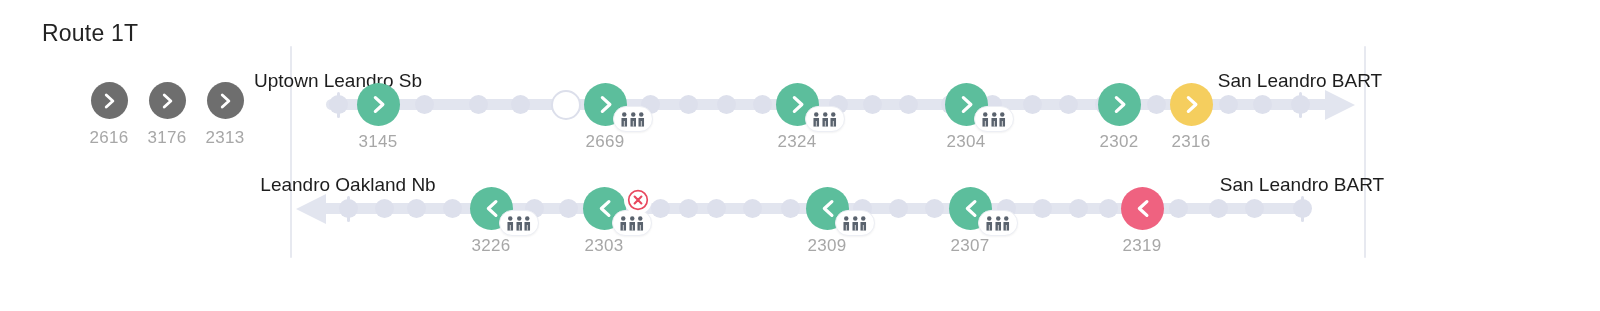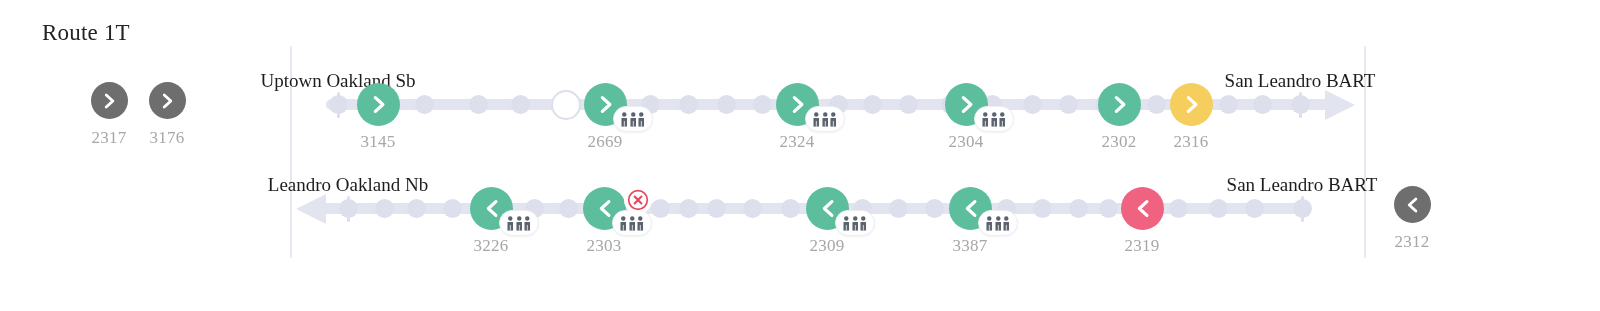--- a/index.html
+++ b/index.html
@@ -2,21 +2,21 @@
 <html><head>
 <meta charset="utf-8">
 <style>
   * { margin:0; padding:0; box-sizing:border-box; }
   html, body {
     width:1600px; height:311px;
     background:#ffffff;
     font-family:"Liberation Sans", sans-serif;
     overflow:hidden;
   }
-  #stage { position:relative; width:1396px; height:311px;font-family:Liberation Serif, serif; }
+  #stage { position:relative; width:1396px; height:311px; }
 
   
   .route-title {
     position:absolute; left:42px; top:20px;
     font-size:23px; color:#232323; letter-spacing:.2px; white-space:nowrap;
   }
 
   
   .vdivider {
     position:absolute; width:2px; background:#e7e9f0; border-radius:1px;
@@ -104,41 +104,41 @@
   <div class="vdivider" style="left:290px; top:46px; height:212px;"></div>
   <div class="vdivider" style="left:1364px; top:46px; height:212px;"></div>
 
   <div class="yard" id="left-yard" style="left:80px; top:82px;">
       <div class="yard-veh">
         <div class="puck" style="background:#6e6e6e">
           <svg class="chev" width="22" height="22" viewBox="0 0 20 20" aria-hidden="true">
             <path d="M7.5 4.5 L13.5 10 L7.5 15.5" fill="none" stroke="#ffffff" stroke-width="2.6" stroke-linecap="round" stroke-linejoin="round"></path>
           </svg>
         </div>
-        <div class="vlabel">2317</div>
+        <div class="vlabel">2616</div>
       </div>
       <div class="yard-veh">
         <div class="puck" style="background:#6e6e6e">
           <svg class="chev" width="22" height="22" viewBox="0 0 20 20" aria-hidden="true">
             <path d="M7.5 4.5 L13.5 10 L7.5 15.5" fill="none" stroke="#ffffff" stroke-width="2.6" stroke-linecap="round" stroke-linejoin="round"></path>
           </svg>
         </div>
         <div class="vlabel">3176</div>
       </div>
-    </div>
-
-  <div class="yard" id="right-yard" style="left:1383px; top:186px;">
       <div class="yard-veh">
         <div class="puck" style="background:#6e6e6e">
           <svg class="chev" width="22" height="22" viewBox="0 0 20 20" aria-hidden="true">
-            <path d="M13.5 4.5 L7.5 10 L13.5 15.5" fill="none" stroke="#ffffff" stroke-width="2.6" stroke-linecap="round" stroke-linejoin="round"></path>
-          </svg>
-        </div>
-        <div class="vlabel">2312</div>
-      </div>
+            <path d="M7.5 4.5 L13.5 10 L7.5 15.5" fill="none" stroke="#ffffff" stroke-width="2.6" stroke-linecap="round" stroke-linejoin="round"></path>
+          </svg>
+        </div>
+        <div class="vlabel">2313</div>
+      </div>
+    </div>
+
+  <div class="yard" id="right-yard" style="left:1383px; top:186px;">
     </div>
 
   <div class="row" id="row-0" style="left:0px; top:90px;">
       <div class="railwrap">
         <div class="rail" style="left:326px; width:1004px;"></div>
         <div class="stopdot" style="left:338px;"></div>
         <div class="stopdot" style="left:380px;"></div>
         <div class="stopdot" style="left:424px;"></div>
         <div class="stopdot" style="left:478px;"></div>
         <div class="stopdot" style="left:520px;"></div>
@@ -161,21 +161,21 @@
         <div class="stopdot" style="left:1156px;"></div>
         <div class="stopdot" style="left:1192px;"></div>
         <div class="stopdot" style="left:1228px;"></div>
         <div class="stopdot" style="left:1262px;"></div>
         <div class="stopdot" style="left:1300px;"></div>
         <div class="arrowend" style="left:1325px;"><svg width="30" height="30" viewBox="0 0 30 30" aria-hidden="true">
             <path d="M0 0 L0 30 L30 15 Z" fill="#e2e5ef"></path>
           </svg></div>
       </div>
       <div class="term" style="left:338px; bottom:90px; height:0;">
-        <div class="tname">Uptown Oakland Sb</div>
+        <div class="tname">Uptown Leandro Sb</div>
         <div class="ttick"></div>
       </div>
       <div class="term" style="left:1300px; bottom:90px; height:0;">
         <div class="tname">San Leandro BART</div>
         <div class="ttick"></div>
       </div>
       <div class="veh" style="left:378px;">
         <div class="puck" style="background:#5cbe9c">
           <svg class="chev" width="25" height="25" viewBox="0 0 20 20" aria-hidden="true">
             <path d="M7.5 4.5 L13.5 10 L7.5 15.5" fill="none" stroke="#ffffff" stroke-width="2.6" stroke-linecap="round" stroke-linejoin="round"></path>
@@ -415,21 +415,21 @@
             <circle cx="3.5" cy="2.6" r="2.4" fill="#5a636e"></circle>
             <path d="M0.5 6.4h6v9.2h-6z" fill="#5a636e"></path>
             <rect x="3.1" y="9.6" width="0.8" height="6" fill="#ffffff"></rect>
           </svg>
           <svg width="6.5" height="15" viewBox="0 0 7 16" aria-hidden="true">
             <circle cx="3.5" cy="2.6" r="2.4" fill="#5a636e"></circle>
             <path d="M0.5 6.4h6v9.2h-6z" fill="#5a636e"></path>
             <rect x="3.1" y="9.6" width="0.8" height="6" fill="#ffffff"></rect>
           </svg>
         </div>
-        <div class="vlabel">3387</div>
+        <div class="vlabel">2307</div>
       </div>
       <div class="veh" style="left:1142px;">
         <div class="puck" style="background:#ef6280">
           <svg class="chev" width="25" height="25" viewBox="0 0 20 20" aria-hidden="true">
             <path d="M13.5 4.5 L7.5 10 L13.5 15.5" fill="none" stroke="#ffffff" stroke-width="2.6" stroke-linecap="round" stroke-linejoin="round"></path>
           </svg>
         </div>
         <div class="vlabel">2319</div>
       </div>
     </div>

